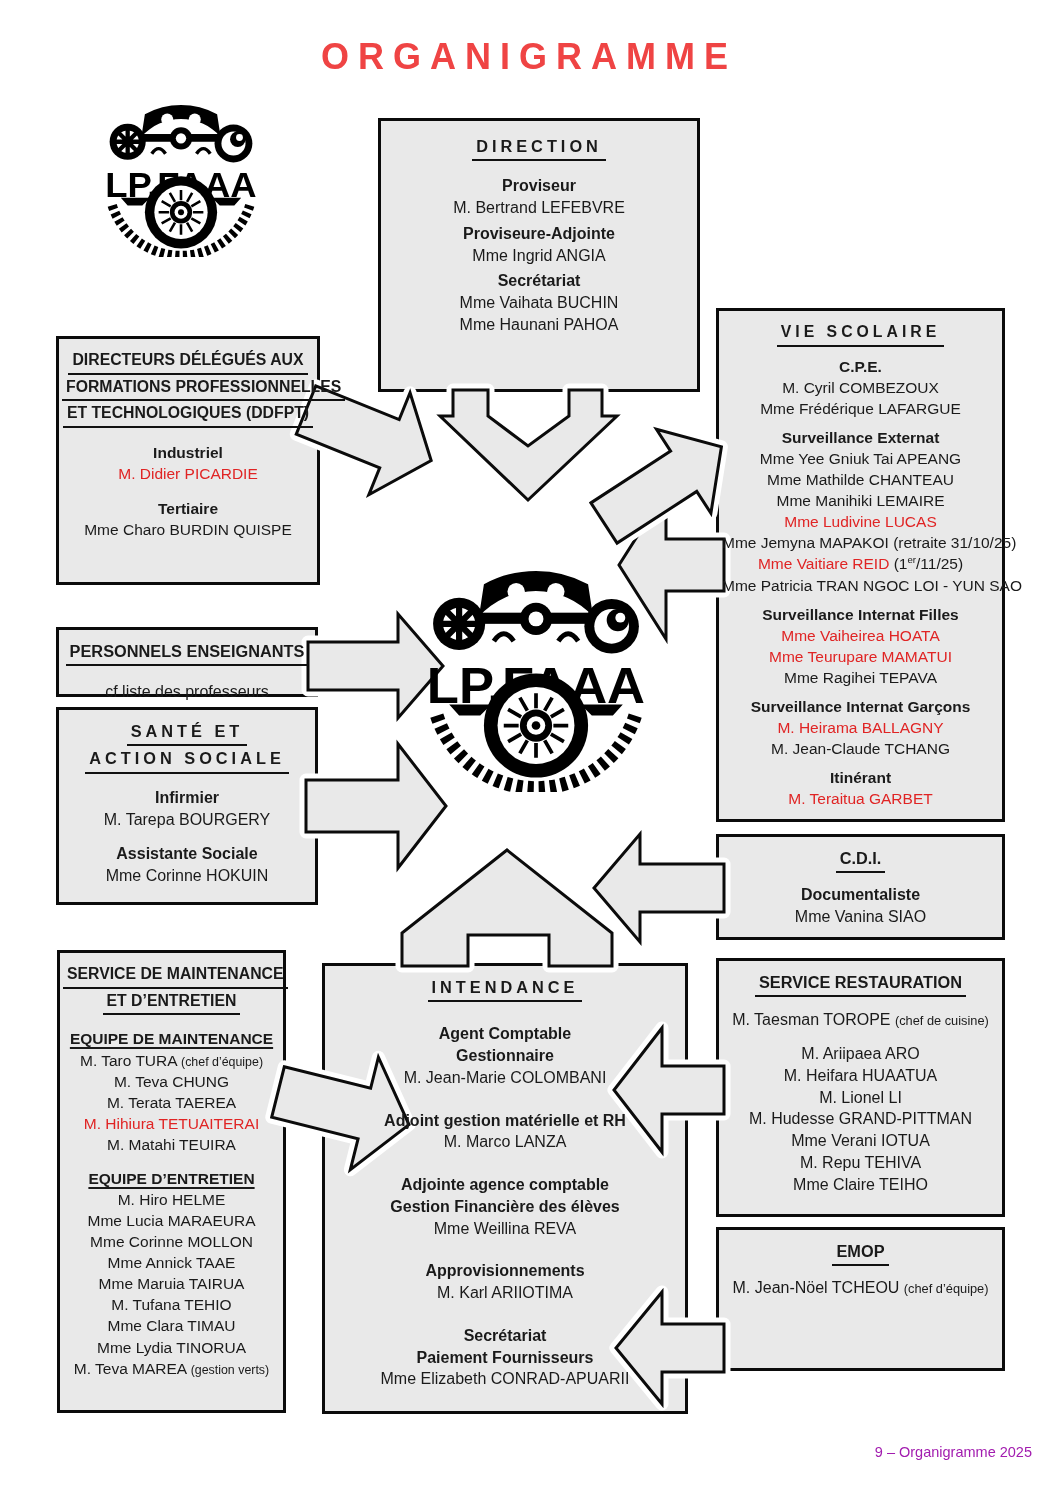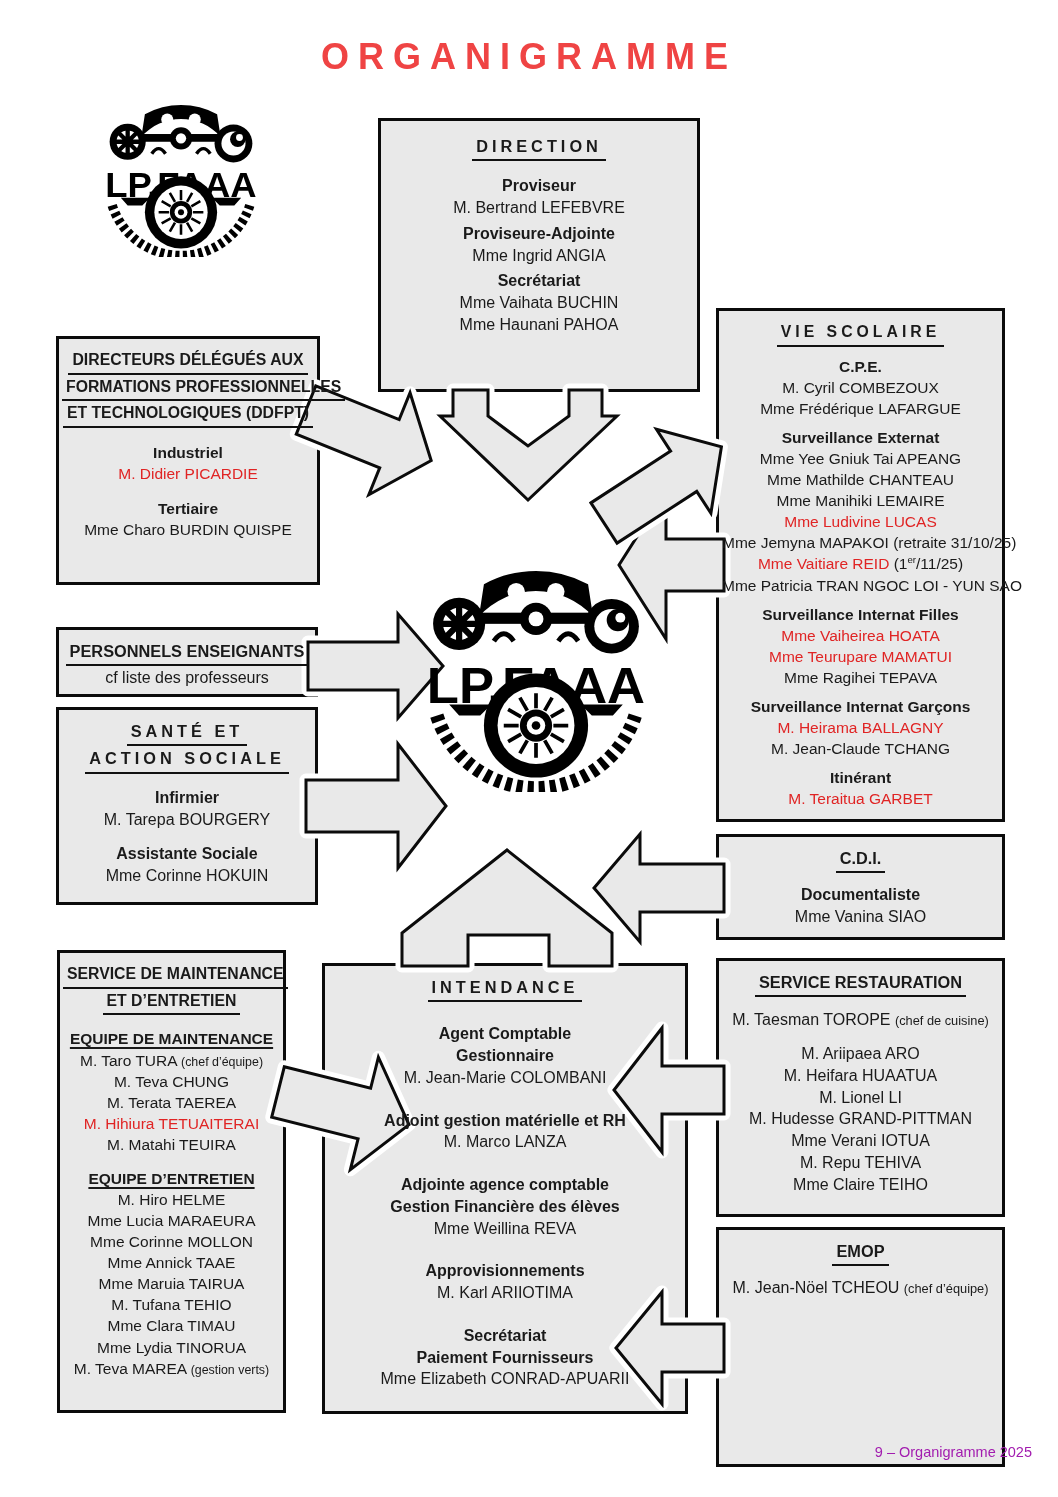--- a/index.html
+++ b/index.html
@@ -33,21 +33,21 @@
   .red{color:var(--red,#e02424);}
   .small{font-size:0.8em;}
   sup{font-size:0.62em;}
   #box-vie_scolaire{font-size:15.5px;}
   #box-vie_scolaire .section{margin-top:8px;}
   #box-ddfpt{font-size:15.5px;}
   #box-ddfpt .section{margin-top:14px;}
   #box-maintenance{font-size:15.5px;}
   #box-maintenance .section{margin-top:13px;}
   #box-intendance .section{margin-top:21px;}
-  #box-enseignants .box-title{margin-bottom:1px;}
+  #box-enseignants .box-title{margin-bottom:15px;}
   #box-enseignants .section{margin-top:0;}
   #box-sante .section{margin-top:13px;}
   #box-direction .box-title{margin-top:4px;margin-bottom:14px;}
   #box-direction .section{margin-top:4px;}
   #box-restauration .section{margin-top:12px;}
   .arrow-layer{position:absolute;left:0;top:0;z-index:2;pointer-events:none;}
   .halo{fill:#ffffff;stroke:#ffffff;stroke-width:13;stroke-linejoin:round;}
   .blockarrow{fill:var(--fill,#e9e9e9);stroke:#0b0b0b;stroke-width:3;stroke-linejoin:miter;}
 </style>
 </head>
@@ -327,21 +327,21 @@
           <div class="line"><span>M. Ariipaea ARO</span></div>
           <div class="line"><span>M. Heifara HUAATUA</span></div>
           <div class="line"><span>M. Lionel LI</span></div>
           <div class="line"><span>M. Hudesse GRAND-PITTMAN</span></div>
           <div class="line"><span>Mme Verani IOTUA</span></div>
           <div class="line"><span>M. Repu TEHIVA</span></div>
           <div class="line"><span>Mme Claire TEIHO</span></div>
         </div>
       </div>
     </div>
-  <div class="box" id="box-emop" style="left:716px;top:1227px;width:289px;height:240px;">
+  <div class="box" id="box-emop" style="left:716px;top:1227px;width:289px;height:144px;">
       <div class="box-inner">
         <div class="box-title">
           <div><span class="tline">EMOP</span></div>
         </div>
         <div class="section">
           <div class="line"><span>M. Jean-Nöel TCHEOU </span><span class="small">(chef d’équipe)</span></div>
         </div>
       </div>
     </div>
 

